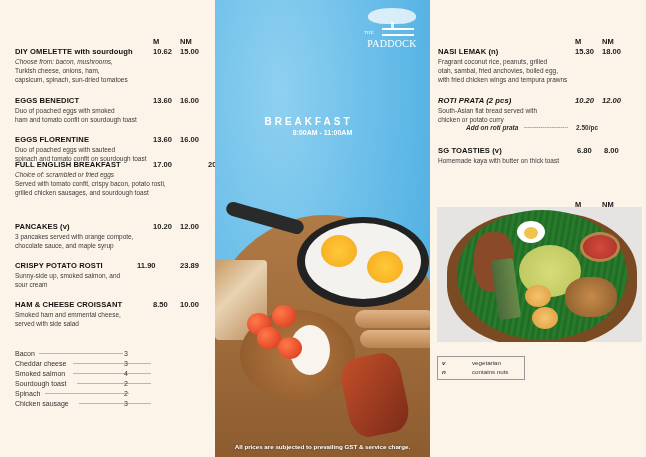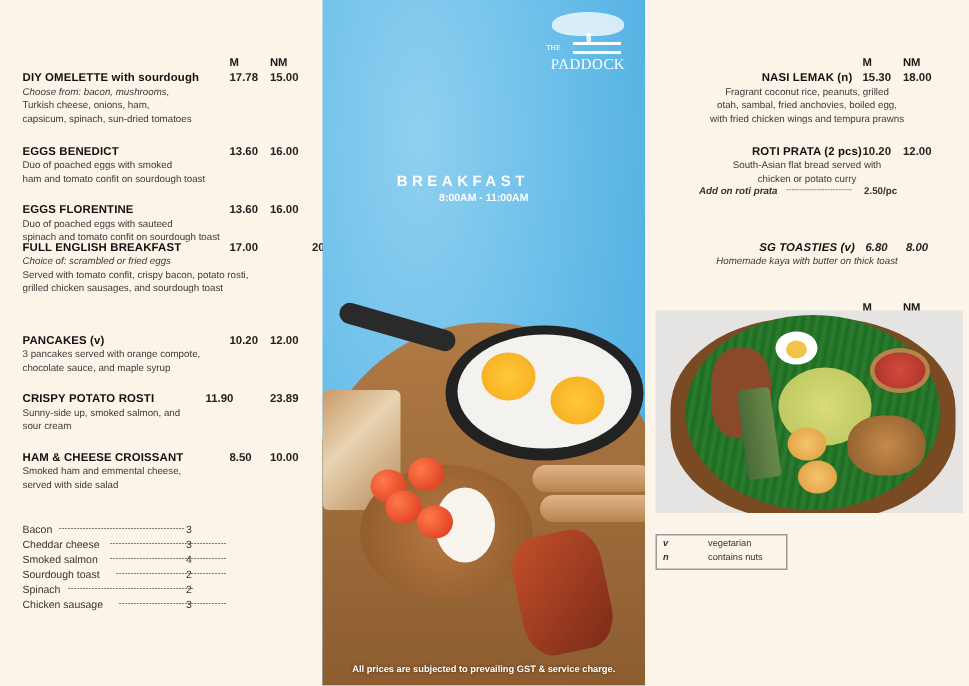--- a/index.html
+++ b/index.html
@@ -45,21 +45,21 @@
   .yolk { position:absolute; width:36px; height:32px; border-radius:50%; background:radial-gradient(circle,#ffc93a,#f4a91c); }
   .handle { position:absolute; left:10px; top:6px; width:80px; height:14px; border-radius:7px; background:#2a2a2a; transform:rotate(16deg); }
   .toast { position:absolute; left:0; top:55px; width:52px; height:80px; background:linear-gradient(135deg,#c99a66,#e8d3b2 40%,#b98a5a); border-radius:4px; }
   .rosti { position:absolute; left:25px; top:105px; width:115px; height:90px; border-radius:50%; background:radial-gradient(circle,#b57a42,#8a5528); }
   .tomato { position:absolute; width:24px; height:22px; border-radius:50%; background:radial-gradient(circle at 35% 35%,#ff7a4a,#d8321a); }
   .cream { position:absolute; left:75px; top:120px; width:40px; height:50px; border-radius:50%; background:#f8f5ef; }
   .sausage { position:absolute; width:80px; height:18px; border-radius:9px; background:linear-gradient(180deg,#e0b488,#b9834f); }
   .bacon { position:absolute; left:130px; top:150px; width:60px; height:80px; border-radius:30%; background:linear-gradient(135deg,#c4502a,#7a2a18); transform:rotate(-12deg); }
   .disclaimer { position:absolute; left:0; top:443px; width:215px; text-align:center; font-size:6.2px; font-weight:bold; color:#fff; text-shadow:0 0 2px rgba(0,0,0,0.5); }
 
-  .r-item { position:absolute; left:8px; width:200px;text-align:center; }
+  .r-item { position:absolute; left:8px; width:200px; }
   .r-item .item-head { height:10px; }
   .addon-inline { font-size:6.5px; font-style:italic; font-weight:bold; color:#333; position:relative; height:9px; }
 
   .dish-photo { position:absolute; left:7px; top:207px; width:205px; height:135px; background:#e6e4e2; overflow:hidden; }
   .dish-board { position:absolute; left:10px; top:5px; width:190px; height:135px; border-radius:45%; background:#7a4a22; }
   .leaf { position:absolute; left:20px; top:3px; width:170px; height:130px; border-radius:50%; background:repeating-linear-gradient(100deg,#1f6a24 0px,#2b7e2e 3px,#1f6a24 6px); }
   .rice { position:absolute; left:82px; top:38px; width:62px; height:52px; border-radius:50%; background:radial-gradient(circle,#d8dc7a,#b8c35a); }
   .egg { position:absolute; left:80px; top:14px; width:28px; height:22px; border-radius:50%; background:#fff; }
   .egg-yolk { position:absolute; left:7px; top:6px; width:14px; height:12px; border-radius:50%; background:#f2c34a; }
   .sambal { position:absolute; left:143px; top:25px; width:40px; height:30px; border-radius:50%; background:radial-gradient(circle,#d44a3a,#a8322a); border:3px solid #b9844c; }
@@ -78,21 +78,21 @@
 
 <div class="panel-left">
   <div class="col-heads" style="left:0;width:215px;">
     <span style="left:153px;">M</span>
     <span style="left:180px;">NM</span>
   </div>
 
   <div class="item" style="top:47px;">
     <div class="item-head">
       <span class="item-name">DIY OMELETTE</span><span class="item-name suffix"> with sourdough</span>
-      <span class="price" style="left:138px;">17.78</span>
+      <span class="price" style="left:138px;">10.62</span>
       <span class="price" style="left:165px;">15.00</span>
     </div>
     <div class="desc"><i>Choose from: bacon, mushrooms,</i></div>
     <div class="desc">Turkish cheese, onions, ham,</div>
     <div class="desc">capsicum, spinach, sun-dried tomatoes</div>
   </div>
 
   <div class="item" style="top:96px;">
     <div class="item-head">
       <span class="item-name">EGGS BENEDICT</span>
@@ -235,35 +235,35 @@
       <span class="item-name">NASI LEMAK (n)</span>
       <span class="price" style="left:137px;">15.30</span>
       <span class="price" style="left:164px;">18.00</span>
     </div>
     <div class="desc">Fragrant coconut rice, peanuts, grilled</div>
     <div class="desc">otah, sambal, fried anchovies, boiled egg,</div>
     <div class="desc">with fried chicken wings and tempura prawns</div>
   </div>
 
   <div class="r-item" style="top:96px;">
-    <div class="item-head" style="position:relative;">
+    <div class="item-head" style="position:relative;font-style:italic;">
       <span class="item-name">ROTI PRATA (2 pcs)</span>
       <span class="price" style="left:137px;">10.20</span>
       <span class="price" style="left:164px;">12.00</span>
     </div>
     <div class="desc">South-Asian flat bread served with</div>
     <div class="desc">chicken or potato curry</div>
     <div class="addon-inline">
       <span style="position:absolute;left:28px;">Add on roti prata</span>
       <span style="position:absolute;left:86px;font-weight:normal;font-style:normal;font-size:5.5px;color:#555;">------------------------</span>
       <span style="position:absolute;left:138px;font-style:normal;">2.50/pc</span>
     </div>
   </div>
 
-  <div class="r-item" style="top:160px;font-style:italic;">
+  <div class="r-item" style="top:146px;">
     <div class="item-head" style="position:relative;">
       <span class="item-name">SG TOASTIES (v)</span>
       <span class="price" style="left:139px;">6.80</span>
       <span class="price" style="left:166px;">8.00</span>
     </div>
     <div class="desc">Homemade kaya with butter on thick toast</div>
   </div>
 
   <div class="col-heads" style="left:0;top:200px;width:216px;">
     <span style="left:145px;">M</span>

